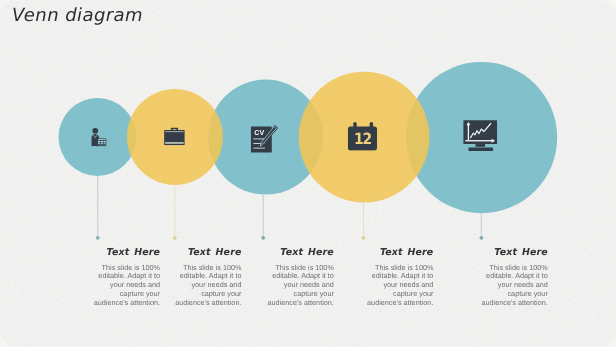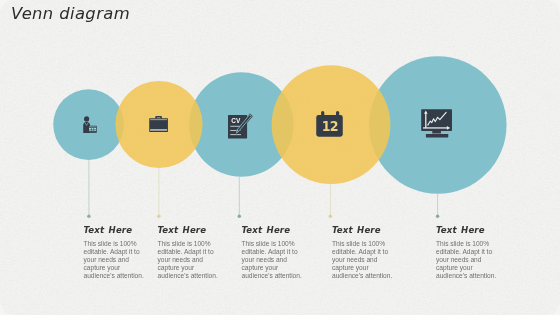--- a/index.html
+++ b/index.html
@@ -15,21 +15,21 @@
   #paper{position:absolute;left:0;top:0;pointer-events:none;}
   .title{
     position:absolute;left:11.0px;top:4.3px;
     font-family:"DejaVu Sans",sans-serif;
     font-style:italic;
     font-size:16.4px;font-weight:400;color:#2c2c2c;
     letter-spacing:.38px;
   }
   svg.venn{position:absolute;left:0;top:0;}
   svg.icon{position:absolute;}
-  .col{position:absolute;}
+  .col{position:absolute;text-align:right;}
   .colhead{
     font-family:"DejaVu Sans",sans-serif;font-style:italic;
     font-size:8.6px;font-weight:600;color:#363636;letter-spacing:.1px;
     word-spacing:1.4px;white-space:nowrap;
   }
   .colbody{
     font-family:"Liberation Sans",sans-serif;
     font-size:6.6px;line-height:8px;color:#6f6f70;
     width:62px;margin-top:5px;
   }

